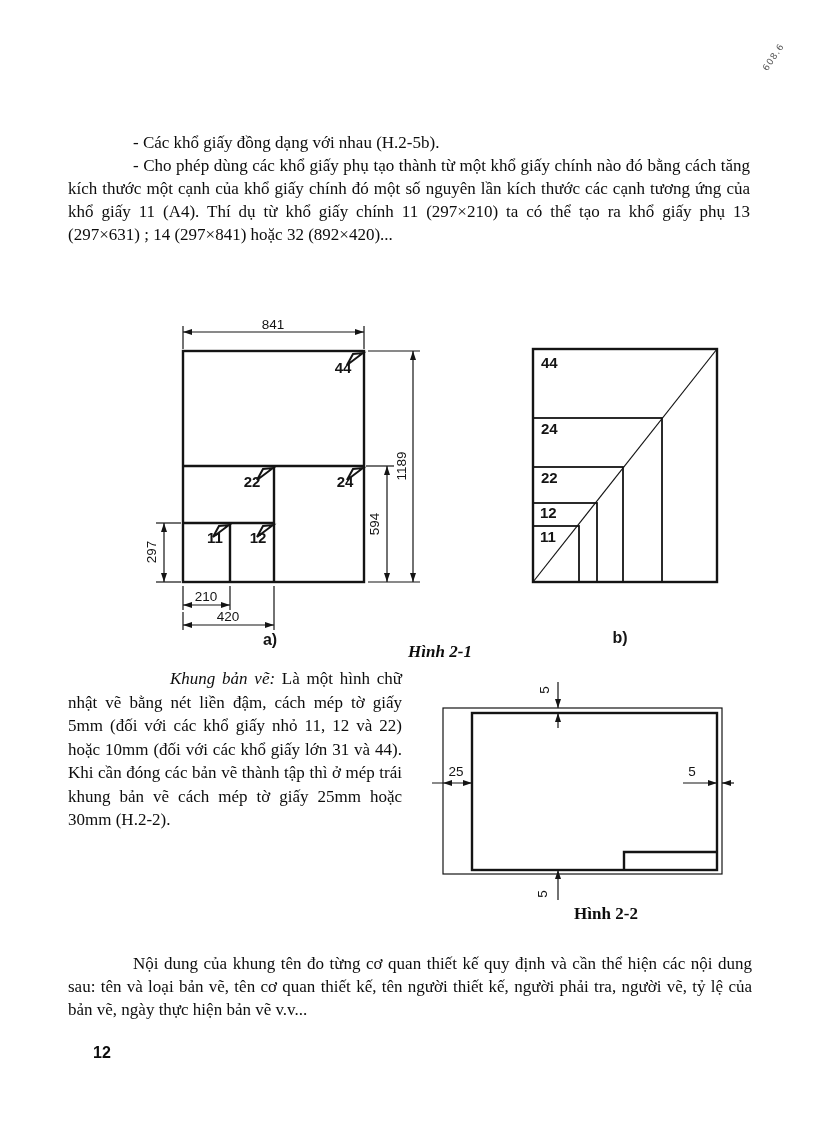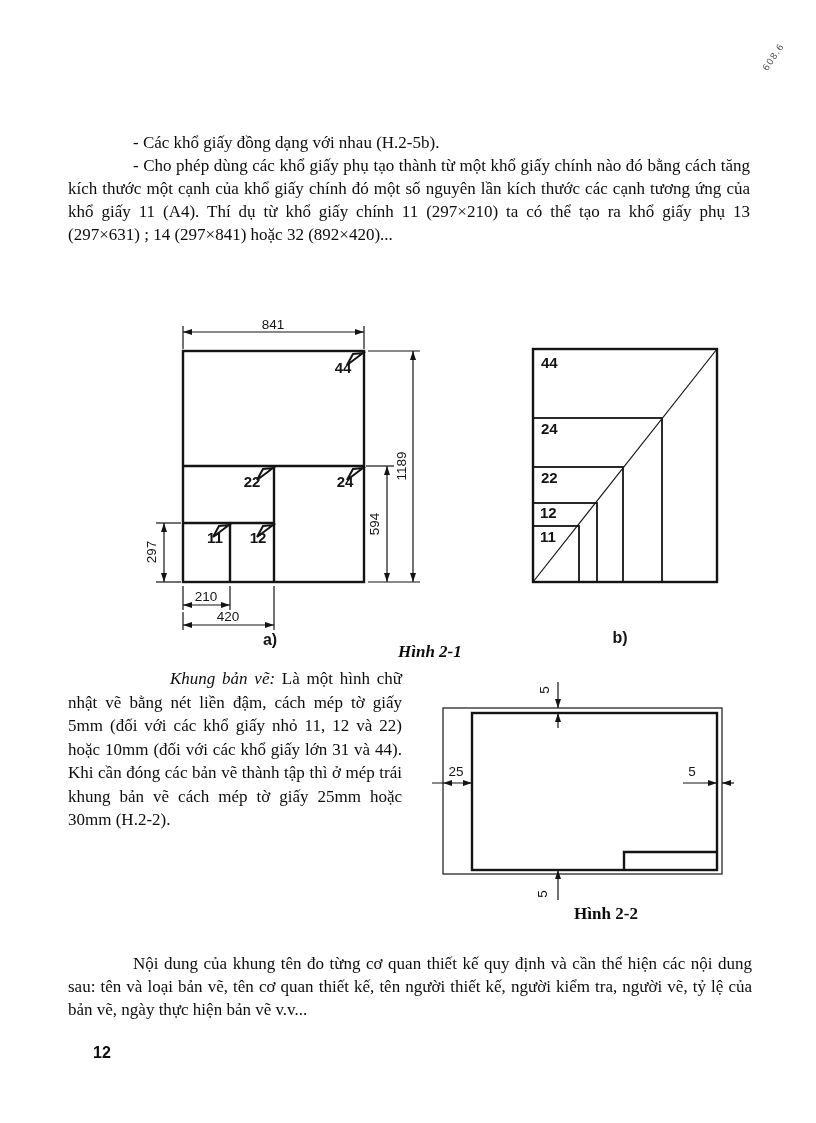--- a/index.html
+++ b/index.html
@@ -15,21 +15,21 @@
     font-size:9px; letter-spacing:1px; color:#3a3a3a; opacity:.85;
   }
   .notes {
     position:absolute; left:68px; top:131px; width:682px;
     font-size:17px; line-height:23px; text-align:justify;
   }
   .notes .heading { font-weight:bold; font-style:italic; text-indent:65px; margin:0 0 2px 0; }
   .notes p { margin:0; text-indent:65px; }
   .fig1-svg { position:absolute; left:80px; top:316px; }
   .fig1-caption {
-    position:absolute; left:398px; top:642px; width:84px; 
+    position:absolute; left:398px; top:642px; width:84px; text-align:center;
     font-weight:bold; font-style:italic; font-size:17px;
   }
   .left-col {
     position:absolute; left:68px; top:667px; width:334px;
     font-size:17px; line-height:23.5px; text-align:justify;
   }
   .left-col p { margin:0; text-indent:66px; }
   .term { font-weight:normal; font-style:italic;margin-left:36px; }
   .fig2-svg { position:absolute; left:430px; top:672px; }
   .fig2-caption {
@@ -215,18 +215,18 @@
         <line class="thin" x1="128" y1="198" x2="128" y2="228"></line>
         <polygon class="arr" points="128,198 125,207 131,207"></polygon>
         <text class="dimtxt" x="117" y="222" text-anchor="middle" transform="rotate(-90 117 222)">5</text>
       </g>
     </g>
   </svg>
 
   <div class="fig2-caption">Hình 2-2</div>
 
   <div class="closing">
-    <p>Nội dung của khung tên đo từng cơ quan thiết kế quy định và cần thể hiện các nội dung sau: tên và loại bản vẽ, tên cơ quan thiết kế, tên người thiết kế, người kiểm tra, người vẽ, tỷ lệ của bản vẽ, ngày thực hiện bản vẽ v.v...</p>
+    <p>Nội dung của khung tên đo từng cơ quan thiết kế quy định và cần thể hiện các nội dung sau: tên và loại bản vẽ, tên cơ quan thiết kế, tên người thiết kế, người phải tra, người vẽ, tỷ lệ của bản vẽ, ngày thực hiện bản vẽ v.v...</p>
   </div>
 
   <div class="page-number">12</div>
 
 </div>
 
 </body></html>

